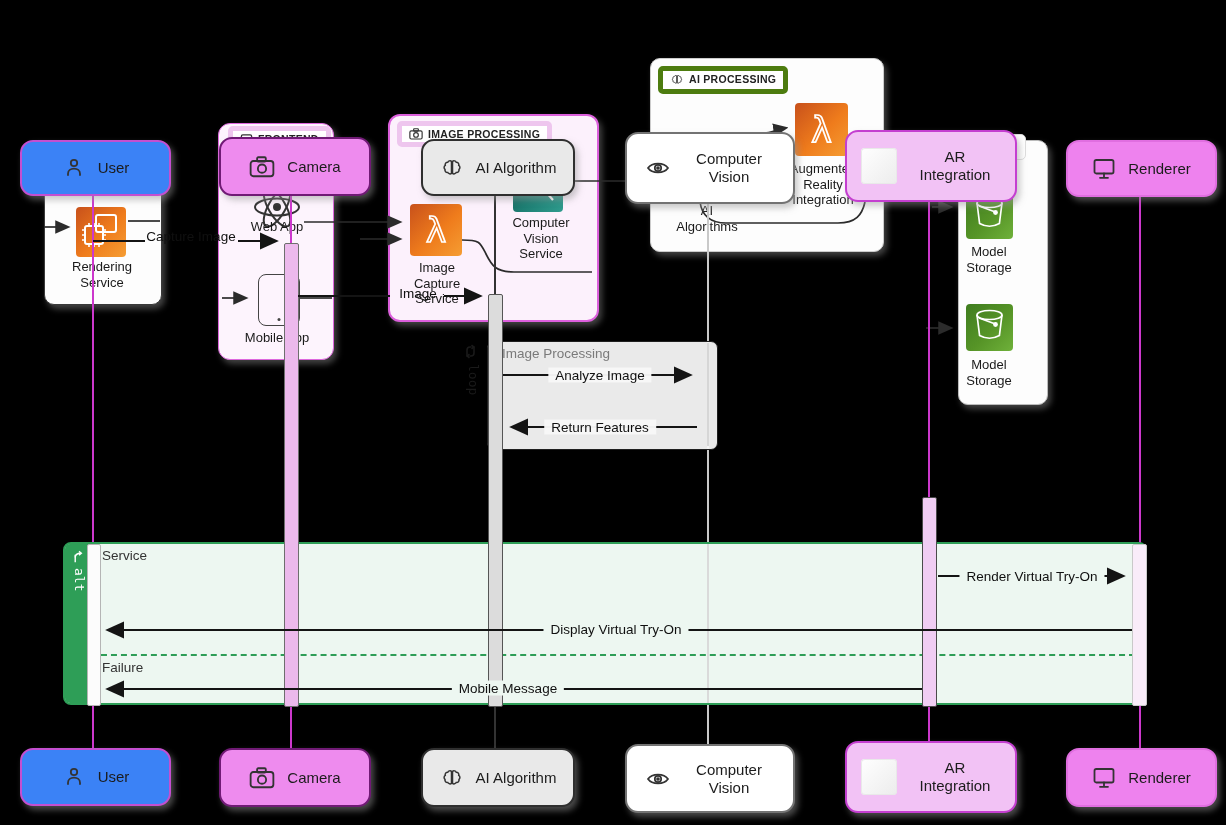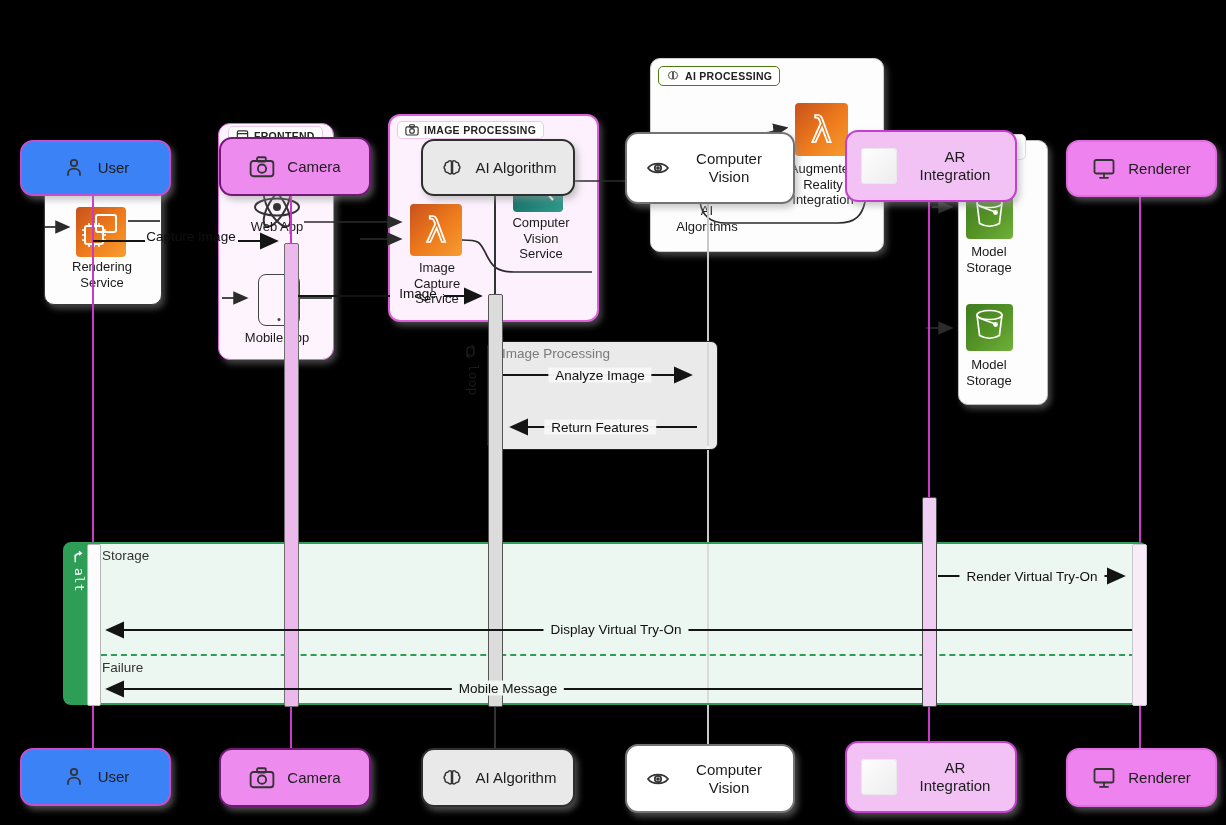--- a/index.html
+++ b/index.html
@@ -4,22 +4,22 @@
 <style>
   html,body{margin:0;padding:0;background:#000;}
   #canvas{position:relative;width:1226px;height:825px;background:#000;overflow:hidden;
           font-family:"Liberation Sans","DejaVu Sans",sans-serif;}
   .abs{position:absolute;}
   
   .group{position:absolute;border-radius:12px;box-shadow:3px 4px 6px rgba(150,150,150,.45);}
   .g-white{background:#fdfdfd;border:1.5px solid #bbb;}
   .g-dark{background:#fdfdfd;border:1.5px solid #3a3a3a;}
   .g-pink{background:#fcf1fc;border:2px solid #dc5fdc;}
-  .chip{position:absolute;display:flex;align-items:center;gap:5px;background:#fff;
-        border:1px solid #4d7c0f;border-radius:5px;padding:2px 7px;font-size:10.5px;
+  .chip{position:absolute;display:flex;align-items:flex-start;gap:5px;background:#fff;
+        border:5px solid #4d7c0f;border-radius:5px;padding:2px 7px;font-size:10.5px;
         font-weight:600;letter-spacing:.3px;color:#222;white-space:nowrap;}
   .chip.pinkb{border-color:#eec6ee;}
   .alabel{position:absolute;transform:translateX(-50%);text-align:center;font-size:13px;
           line-height:15.5px;color:#1a1a1a;}
   .sicon{position:absolute;border-radius:4px;}
   .orange{background:linear-gradient(135deg,#c8511b 0%,#ef7c1c 55%,#f59d33 100%);}
   .teal{background:linear-gradient(135deg,#0c4f47 0%,#1d7d72 55%,#2f9c8e 100%);}
   .greenbox{background:linear-gradient(135deg,#3f7d1f 0%,#569427 55%,#6fb13a 100%);}
   
   .life{position:absolute;width:2px;}
@@ -199,21 +199,21 @@
   <div id="alt-box">
     <div id="alt-side">
       <svg width="15" height="15" viewBox="0 0 16 16" fill="none" stroke="#fff" stroke-width="1.5" style="margin:5px auto 0">
         <path d="M4.5 14V6"></path>
           <path d="M4.5 9c0-3 2.5-4.5 6-4.5"></path>
           <path d="M8.5 2.5L11 4.5 8.5 6.5"></path>
       </svg>
       <div class="vtext" style="position:absolute;left:7px;top:24px;color:#fff">alt</div>
     </div>
     <div id="alt-divider"></div>
-    <div class="branch-label" style="left:37px;top:4px">Storage</div>
+    <div class="branch-label" style="left:37px;top:4px">Service</div>
     <div class="branch-label" style="left:37px;top:116px">Failure</div>
   </div>
 
   <div class="life" style="left:707px;top:544px;height:159px;background:#dadada"></div>
 
   <div class="bar" style="left:284px;top:243px;width:13px;height:462px;background:#ecb9ec;border:1px solid #6e6e6e"></div>
   <div class="bar" style="left:488px;top:294px;width:13px;height:411px;background:#dcdcdc;border:1px solid #555"></div>
   <div class="bar" style="left:922px;top:497px;width:13px;height:208px;background:#f0cdf3;border:1px solid #4a4a4a"></div>
   <div class="bar" style="left:87px;top:544px;width:12px;height:160px;background:#fcfcfc;border:1px solid #b5b5b5"></div>
   <div class="bar" style="left:1132px;top:544px;width:13px;height:160px;background:#f9ecf9;border:1px solid #c9c9c9"></div>

